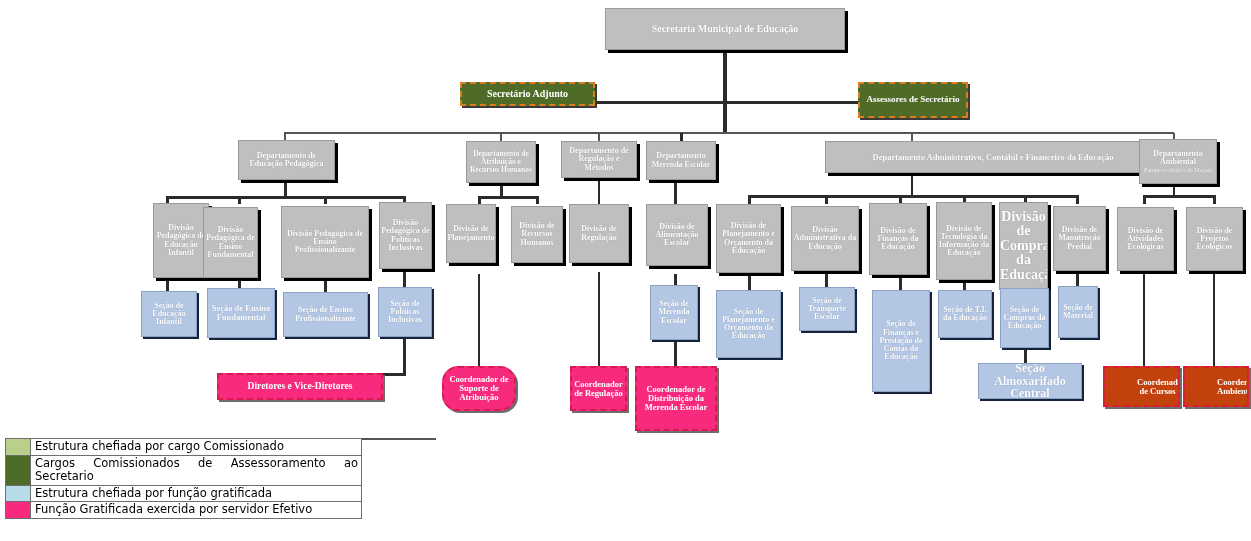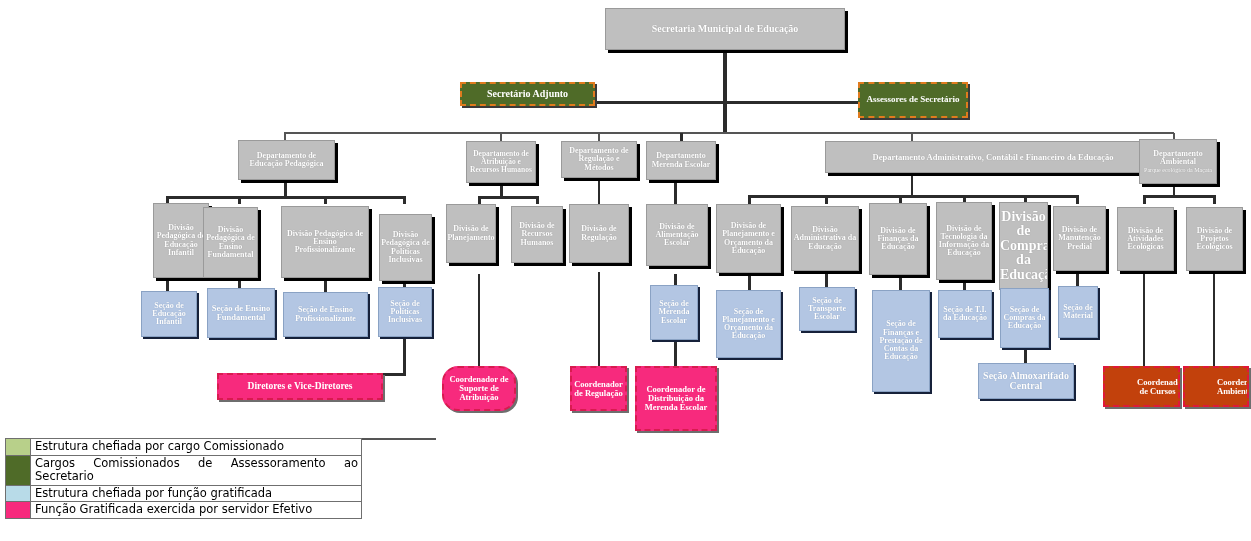--- a/index.html
+++ b/index.html
@@ -221,21 +221,21 @@
 
   <div class="node gray" style="left:139px; top:203px; width:56px; height:75px; font-size:8px;margin-left:14px;">
     <span>Divisão Pedagógica de Educação Infantil</span>
   </div>
   <div class="node gray" style="left:203px; top:207px; width:55px; height:71px; font-size:8px;">
     <span>Divisão Pedagógica de Ensino Fundamental</span>
   </div>
   <div class="node gray" style="left:281px; top:206px; width:88px; height:72px; font-size:8px;">
     <span>Divisão Pedagógica de Ensino Profissionalizante</span>
   </div>
-  <div class="node gray" style="left:379px; top:202px; width:53px; height:67px; font-size:8px;margin-top:12px;">
+  <div class="node gray" style="left:379px; top:202px; width:53px; height:67px; font-size:8px;">
     <span>Divisão Pedagógica de Políticas Inclusivas</span>
   </div>
 
   <div class="node gray" style="left:446px; top:204px; width:50px; height:59px; font-size:8px;">
     <span>Divisão de Planejamento</span>
   </div>
   <div class="node gray" style="left:511px; top:206px; width:52px; height:57px; font-size:8px;">
     <span>Divisão de Recursos Humanos</span>
   </div>
   <div class="node gray" style="left:569px; top:204px; width:60px; height:59px; font-size:8px;">
@@ -296,21 +296,21 @@
   </div>
   <div class="node blue" style="left:938px; top:290px; width:54px; height:48px; font-size:8px;">
     <span>Seção de T.I. da Educação</span>
   </div>
   <div class="node blue" style="left:1000px; top:288px; width:49px; height:60px; font-size:8px;">
     <span>Seção de Compras da Educação</span>
   </div>
   <div class="node blue" style="left:1058px; top:286px; width:40px; height:52px; font-size:8px;">
     <span>Seção de Material</span>
   </div>
-  <div class="node blue" style="left:978px; top:363px; width:96px; height:36px; font-size:10px;">
+  <div class="node blue" style="left:978px; top:363px; width:104px; height:36px; font-size:12px;">
     <span>Seção Almoxarifado Central</span>
   </div>
 
   <div class="node pink" style="left:217px; top:373px; width:166px; height:27px; font-size:9.5px;">
     <span>Diretores e Vice-Diretores</span>
   </div>
   <div class="node pink" style="left:442px; top:366px; width:74px; height:45px; font-size:8.5px;border-radius:16px;">
     <span>Coordenador de Suporte de Atribuição</span>
   </div>
   <div class="node pink" style="left:570px; top:366px; width:57px; height:45px; font-size:8.5px;">

